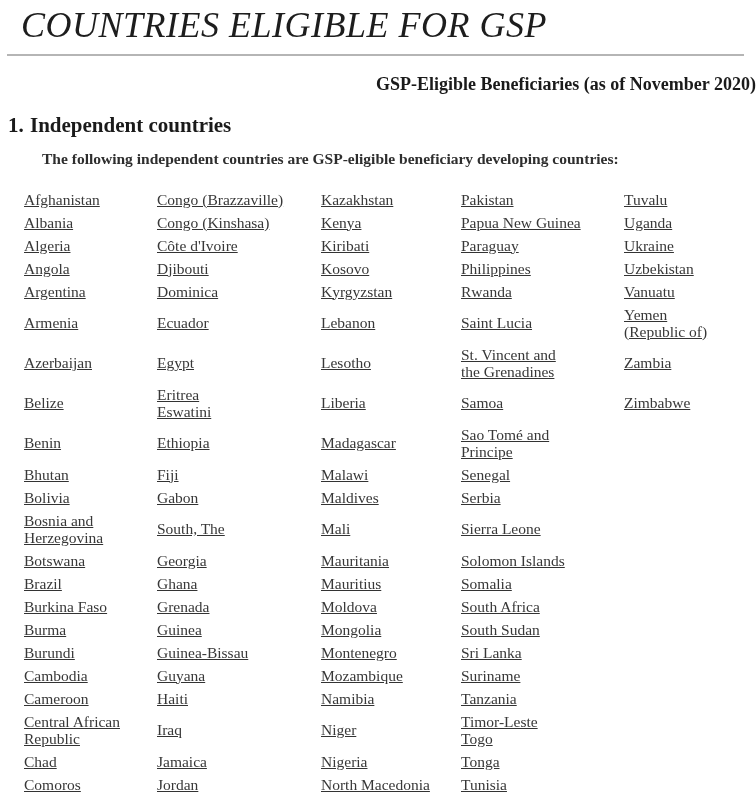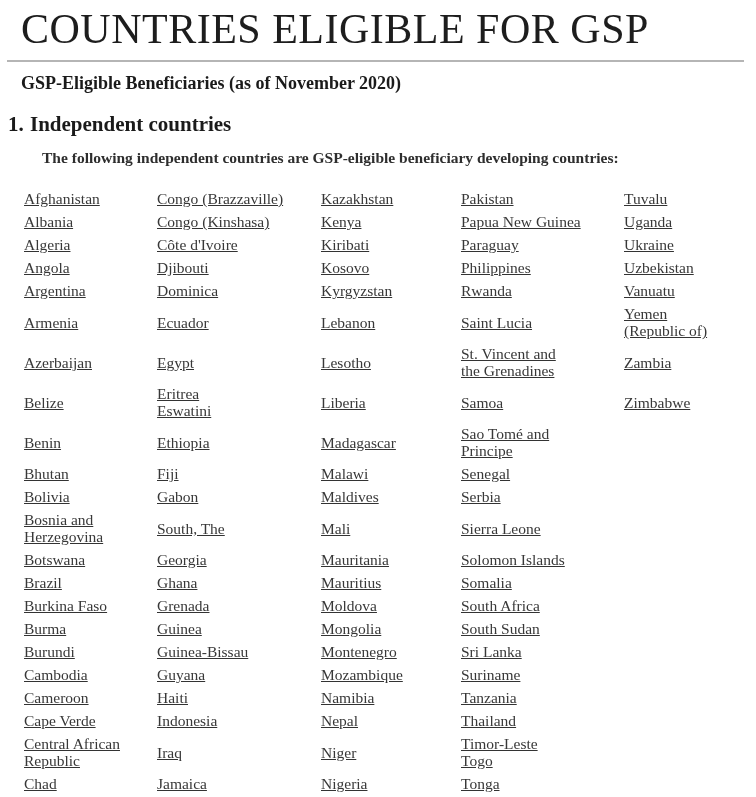--- a/index.html
+++ b/index.html
@@ -8,39 +8,41 @@
     background: #ffffff;
   }
   body {
     width: 756px;
     height: 797px;
     overflow: hidden;
     font-family: "Liberation Serif", "DejaVu Serif", serif;
     color: #333333;
   }
   .page-title {
-    font-size: 42px;
+    font-size: 36px;
     font-weight: 400;
     line-height: 1.1;
     color: #1d1d1d;
     margin: 6px 0 0 21px;
     letter-spacing: 0.5px;
     white-space: nowrap;
+    font-style: italic;
   }
   .title-rule {
     height: 2px;
     background: #b5b5b5;
     margin: 8px 12px 0 7px;
   }
   .subtitle {
     font-size: 18px;
     font-weight: 700;
     color: #1a1a1a;
-    margin: 11px 0 0 21px;
-    white-space: nowrap;
+    margin: 18px 0 0 21px;
+    white-space: nowrap;
+    text-align: right;
   }
   .section-heading {
     margin: 18px 0 12px 8px;
     font-size: 21px;
     font-weight: 700;
     color: #1a1a1a;
     white-space: nowrap;
   }
   .section-heading .section-number {
     display: inline-block;
@@ -225,27 +227,20 @@
         <td></td>
       </tr>
       <tr>
         <td>Cameroon</td>
         <td>Haiti</td>
         <td>Namibia</td>
         <td>Tanzania</td>
         <td></td>
       </tr>
       <tr>
-        <td>Cape Verde</td>
-        <td>Indonesia</td>
-        <td>Nepal</td>
-        <td>Thailand</td>
-        <td></td>
-      </tr>
-      <tr>
         <td>Central African<br>Republic</td>
         <td>Iraq</td>
         <td>Niger</td>
         <td>Timor-Leste<br>Togo</td>
         <td></td>
       </tr>
       <tr>
         <td>Chad</td>
         <td>Jamaica</td>
         <td>Nigeria</td>

